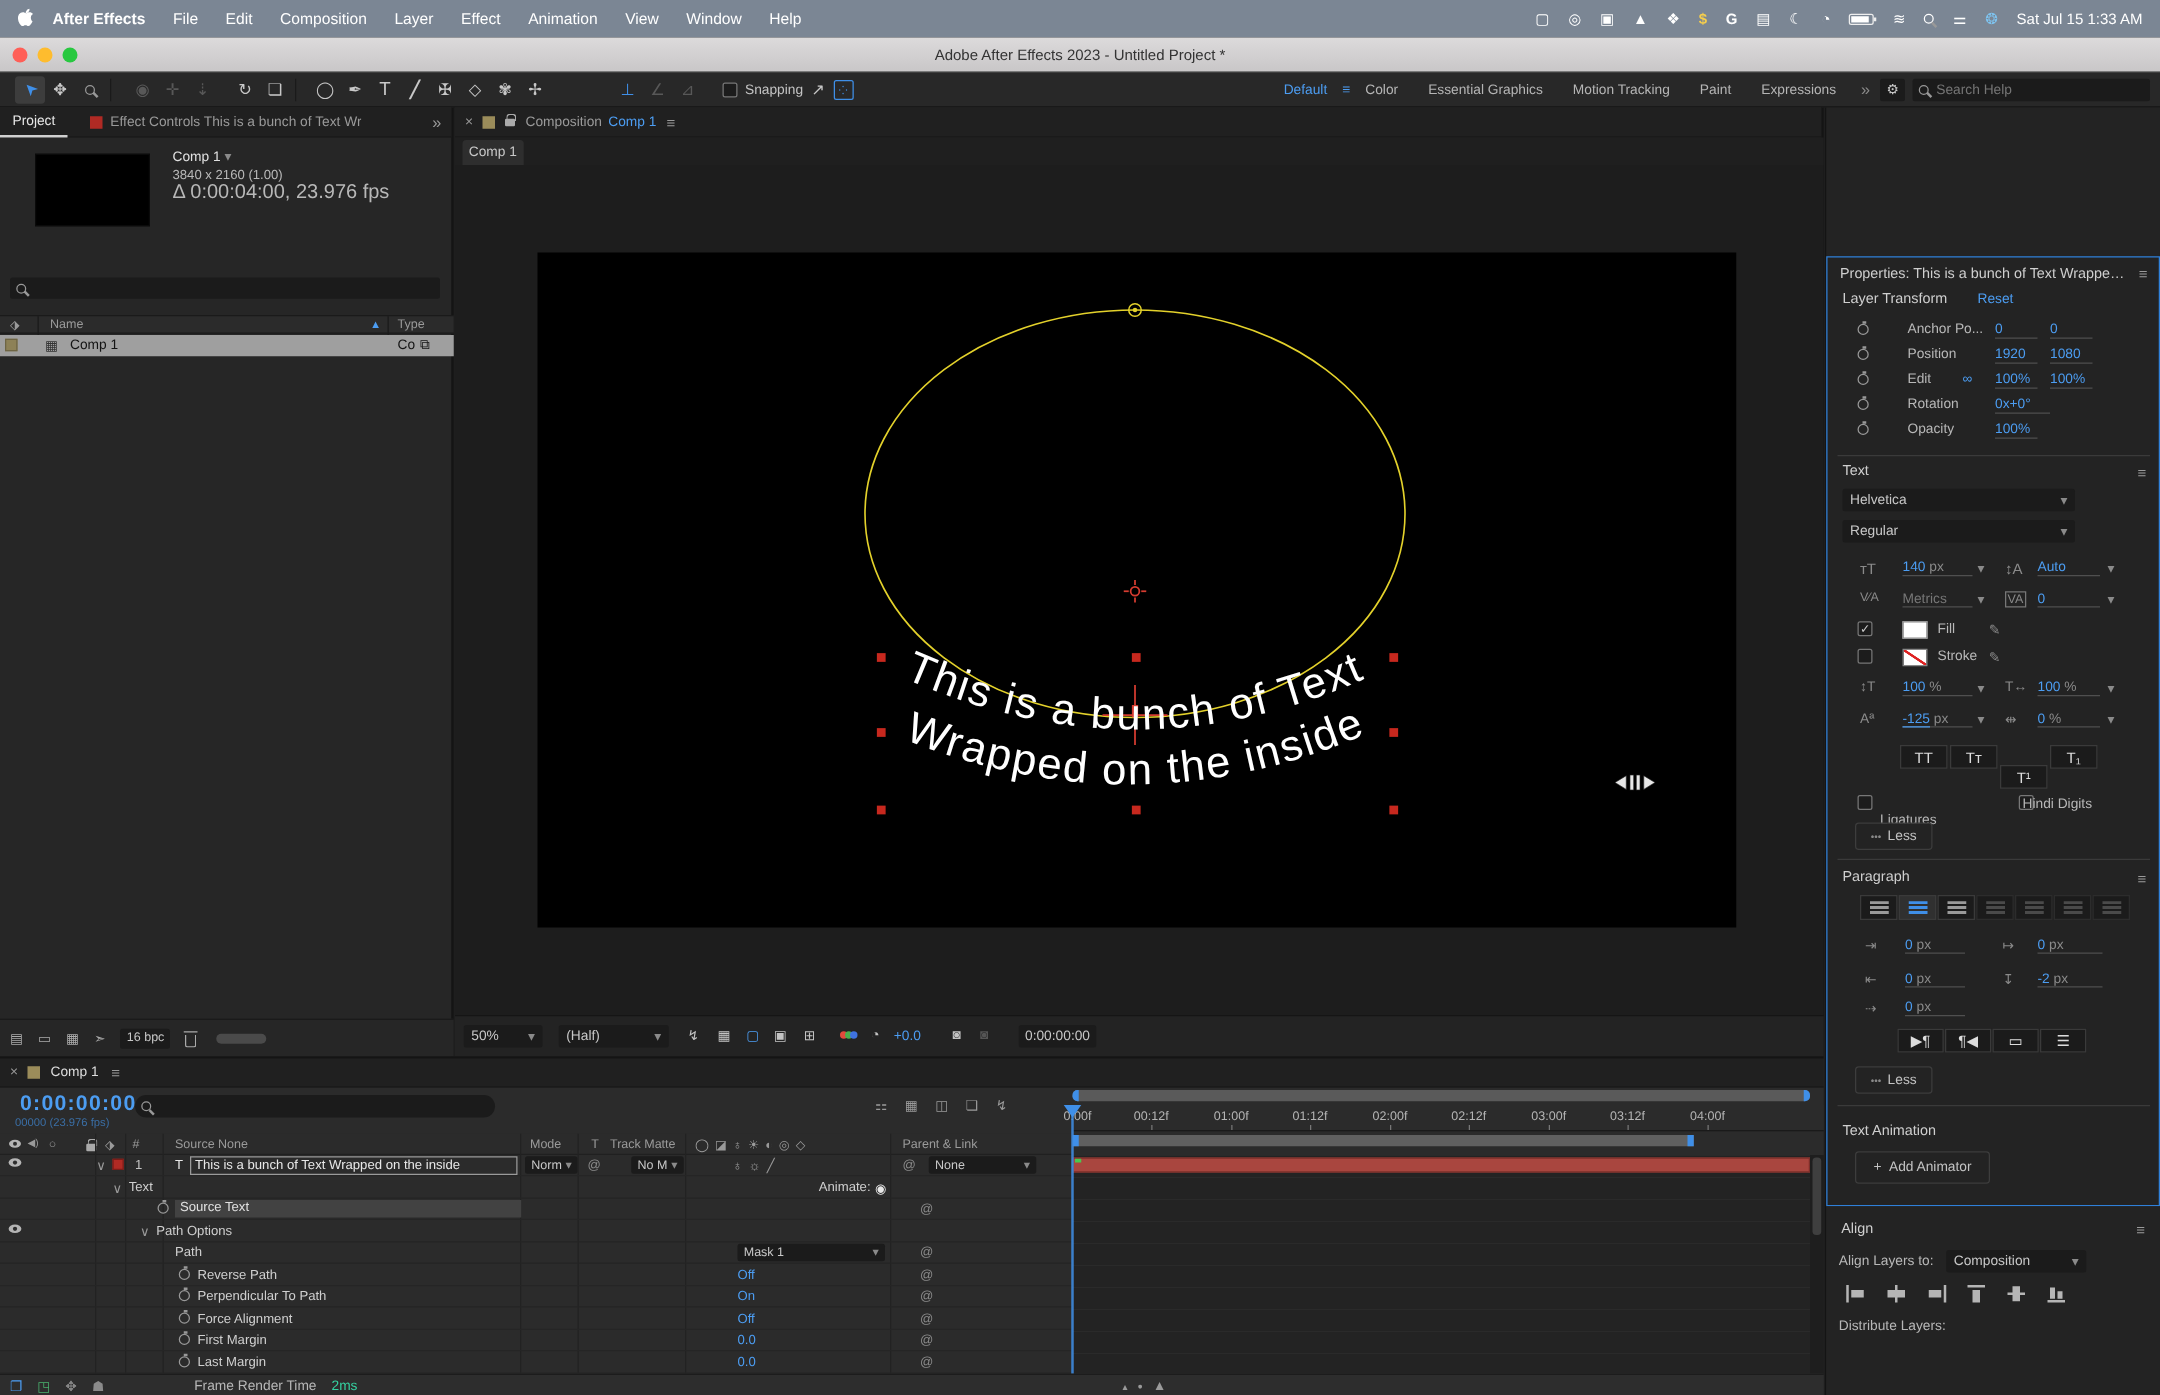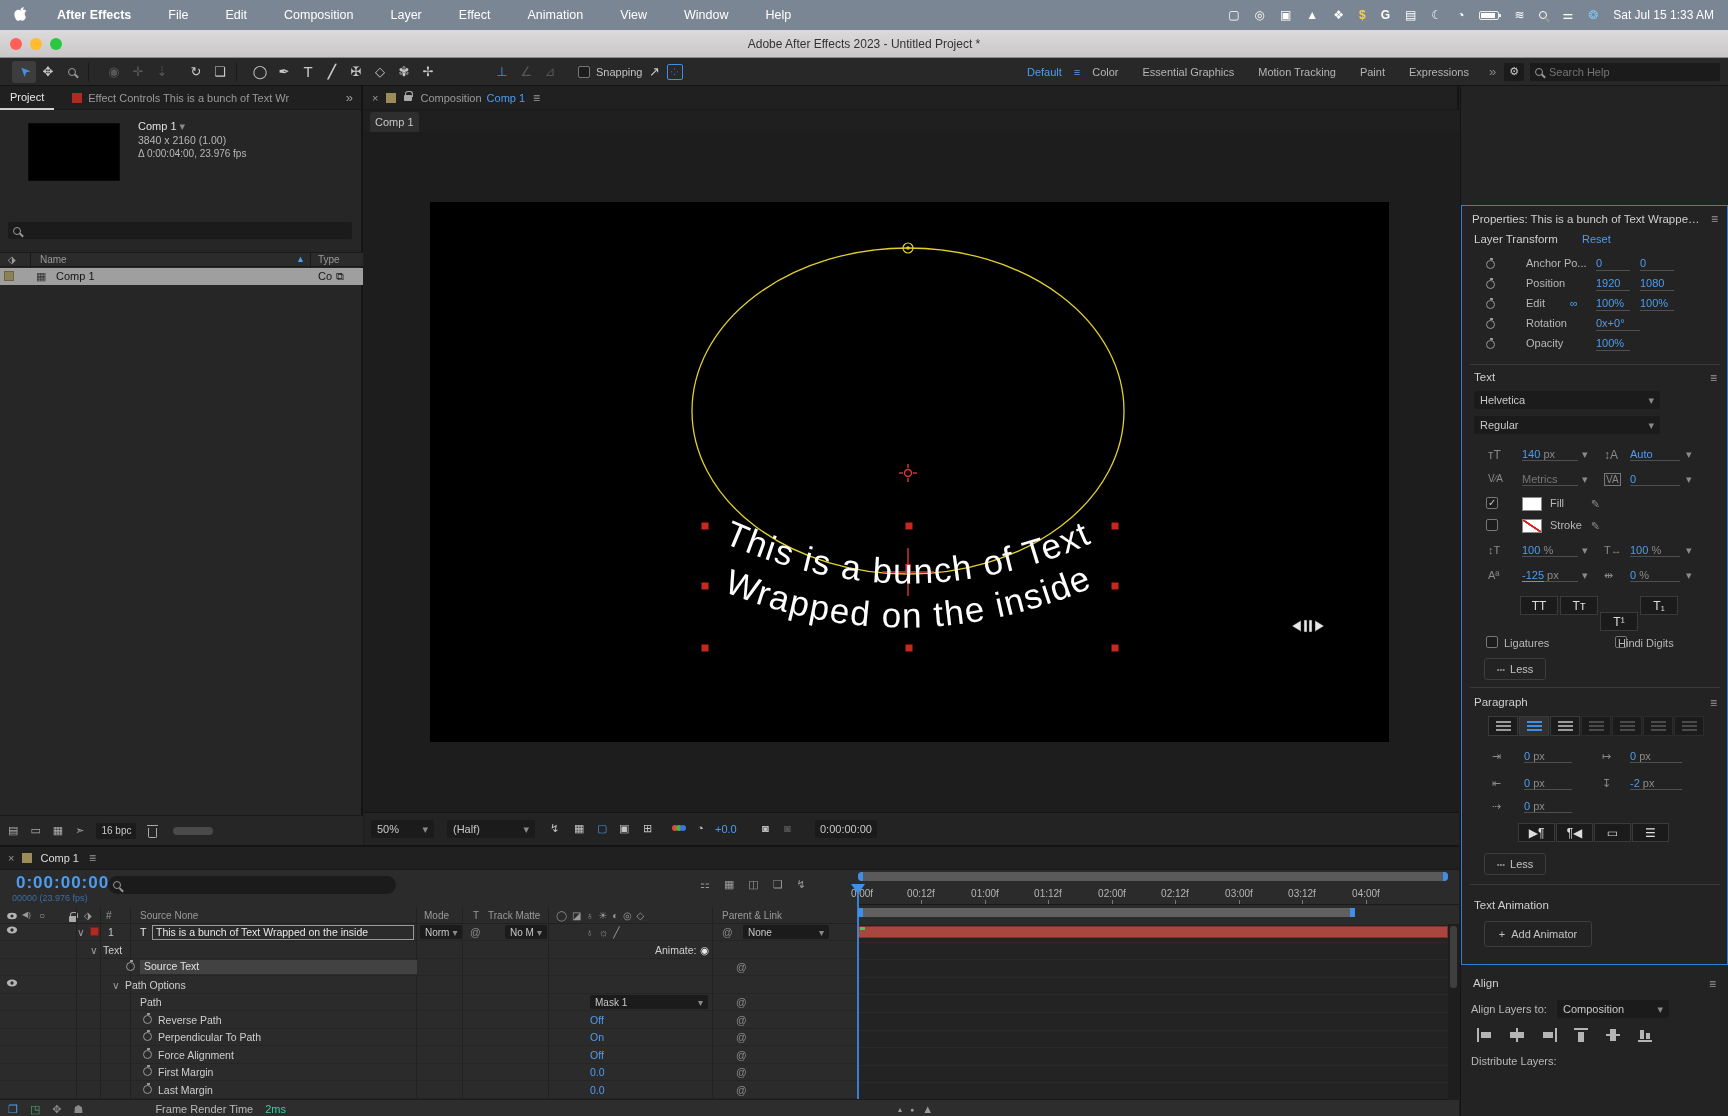--- a/index.html
+++ b/index.html
@@ -8,21 +8,21 @@
   .a{position:absolute}
   .flex{display:flex;align-items:center}
   .bl{color:#4c9df2}
   .lb{color:#b8b8b8}
   .dim{color:#8a8a8a}
   .hv{color:#4c9df2;border-bottom:1px solid #4f4f4f;padding-bottom:1px}
   .un{color:#8a8a8a}
   .ellip{white-space:nowrap;overflow:hidden;text-overflow:ellipsis}
 
   
-  .menubar{left:0;top:0;width:1728px;height:30px;background:#7b8694;color:#fff;display:flex;align-items:center;padding:0 14px;gap:15px}
+  .menubar{left:0;top:0;width:1728px;height:30px;background:#7b8694;color:#fff;display:flex;align-items:center;padding:0 14px;gap:0}
   .mb-item{padding:0 11px;font-size:12.5px}
   .mb-strong{font-weight:bold}
   .mb-status{margin-left:auto;display:flex;align-items:center;gap:15px;font-size:12px}
 
   
   .titlebar{left:0;top:30px;width:1728px;height:28px;background:linear-gradient(#dcdadb,#c9c7c8);color:#333;display:flex;align-items:center;justify-content:center;font-size:12px;border-bottom:1px solid #8a8a8a}
   .tl-dot{width:12px;height:12px;border-radius:50%;display:inline-block}
 
   
   .toolbar{left:0;top:58px;width:1728px;height:28px;background:#282828;border-bottom:1px solid #141414;display:flex;align-items:center}
@@ -189,21 +189,21 @@
     <span style="color:#e8e8e8;padding:0 10px;border-bottom:2px solid #d0d0d0;height:24px;display:flex;align-items:center">Project</span>
     <span style="width:10px;height:10px;background:#b02a24;margin:0 6px 0 18px"></span>
     <span class="ellip" style="max-width:210px">Effect Controls This is a bunch of Text Wr</span>
     <span style="margin-left:auto;padding-right:8px;font-size:13px">»</span>
   </div>
 
   <div class="a" style="left:28px;top:37px;width:92px;height:58px;background:#000;border:1px solid #0a0a0a"></div>
   <div class="a" style="left:138px;top:33px;line-height:14px">
     <div style="color:#e0e0e0"><span>Comp 1</span> <span class="dim">▾</span></div>
     <div class="lb" style="font-size:10.5px">3840 x 2160 (1.00)</div>
-    <div class="lb" style="font-size:10px">Δ 0:00:04:00, 23.976 fps</div>
+    <div class="lb" style="font-size:16px">Δ 0:00:04:00, 23.976 fps</div>
   </div>
 
   <div class="a fld" style="left:8px;top:136px;width:344px;height:17px;gap:6px">
     <span class="mag"></span>
     <input style="background: transparent; border: none; outline: none; color: rgb(187, 187, 187); font-family: &quot;Liberation Sans&quot;, sans-serif; font-size: 11px; width: 300px;">
   </div>
 
   <div class="a" style="left:0;top:166px;width:363px;height:15px;background:#2b2b2b;border-top:1px solid #1a1a1a;border-bottom:1px solid #1a1a1a;font-size:10px;color:#9a9a9a">
     <span class="a" style="left:8px;top:1px">⬗</span>
     <span class="a" style="left:30px;top:0;width:1px;height:15px;background:#1a1a1a"></span>
@@ -435,21 +435,21 @@
 
     <div class="a" style="left:0;top:390px;width:266px;height:20px">
       <span class="capbtn a" style="left:58px;top:0;width:38px;height:19px">TT</span>
       <span class="capbtn a" style="left:98px;top:0;width:38px;height:19px">Tᴛ</span>
       <span class="capbtn a" style="left:138px;top:16px;width:38px;height:19px">T¹</span>
       <span class="capbtn a" style="left:178px;top:0;width:38px;height:19px">T₁</span>
     </div>
 
     <div class="a" style="left:0;top:430px;width:266px;height:18px">
       <span class="cb a" style="left:24px;top:0"></span>
-      <span class="a lb" style="left:42px;top:1px">Ligatures</span>
+      <span class="a lb" style="left:42px;top:14px">Ligatures</span>
       <span class="cb a" style="left:138px;top:0"></span>
       <span class="a lb" style="left:156px;top:1px">Hindi Digits</span>
     </div>
     <div class="btn a" style="left:22px;top:452px;width:62px;height:22px;gap:5px">
       <span class="dim" style="font-size:8px">•••</span>
         <span>Less</span>
     </div>
 
     <div class="a" style="left:8px;top:481px;width:250px;height:1px;background:#3a3a3a"></div>
 

